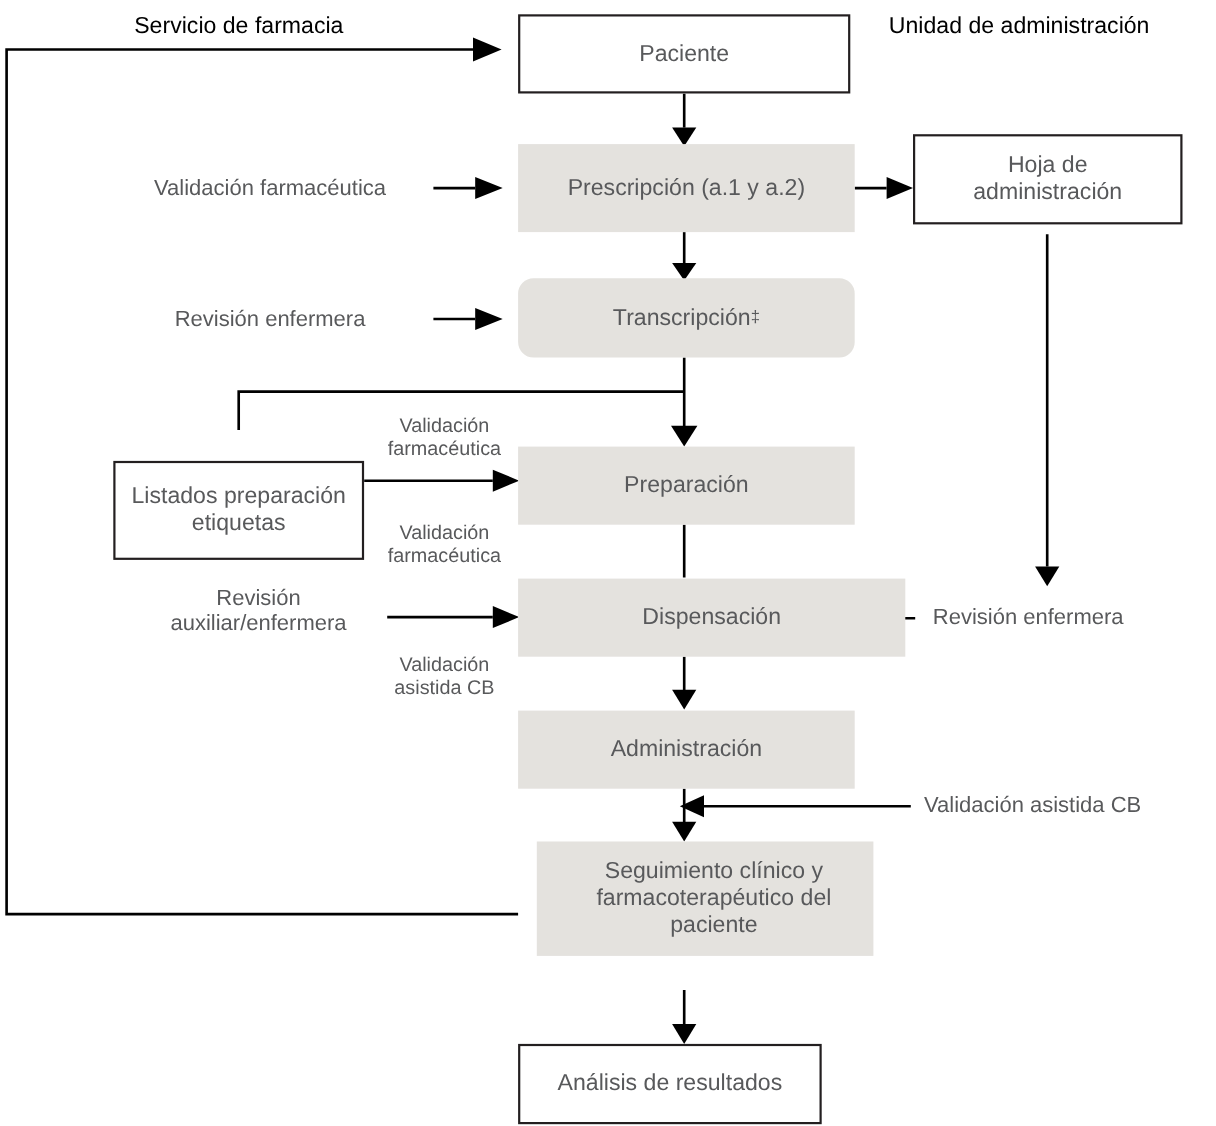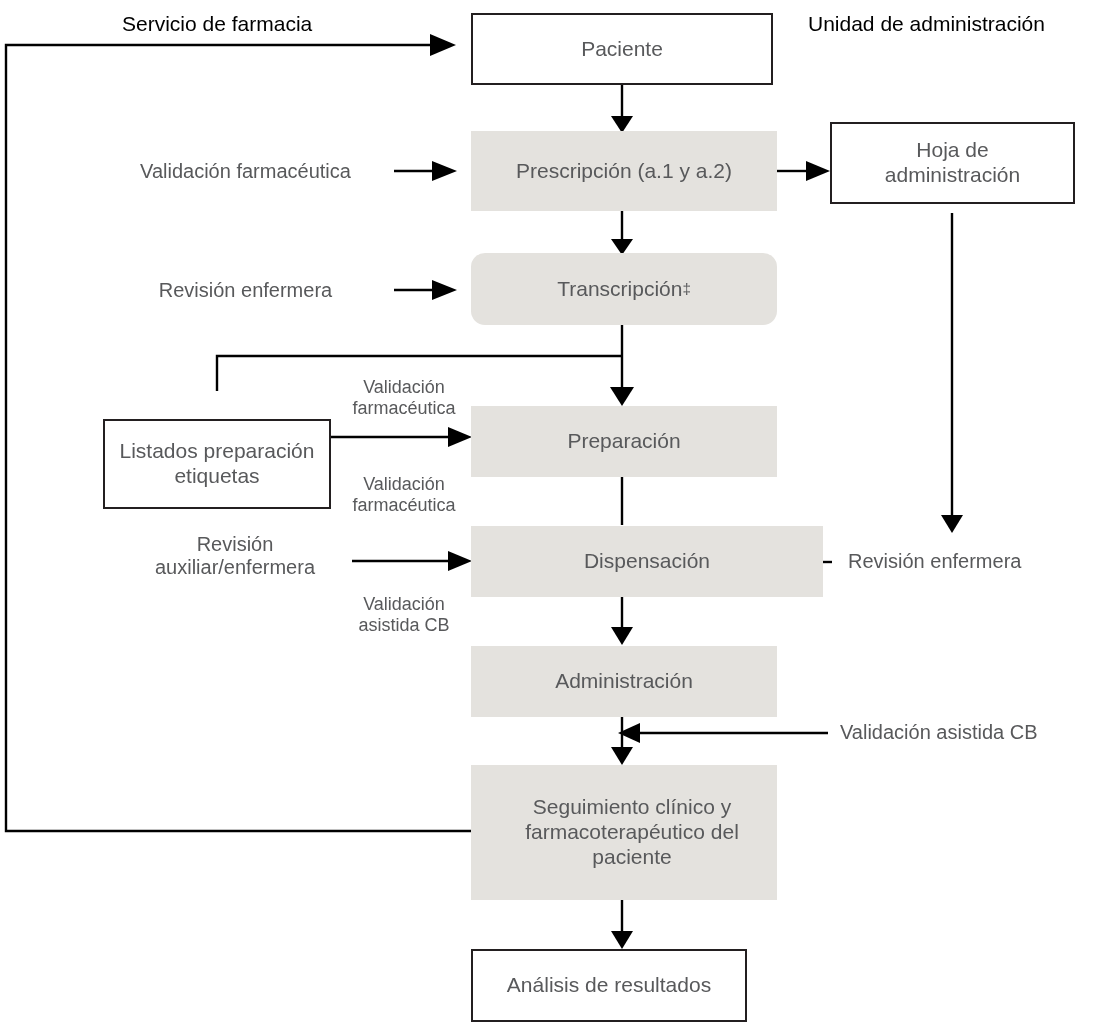--- a/index.html
+++ b/index.html
@@ -97,21 +97,21 @@
 
   <div class="node white" style="left:103px;top:391px;width:228px;height:90px;white-space:pre-line;margin-top:28px;">Listados preparación
 etiquetas</div>
 
   <div class="node gray" style="left:471px;top:406px;width:306px;height:71px;">Preparación</div>
 
   <div class="node gray" style="left:471px;top:526px;width:352px;height:71px;">Dispensación</div>
 
   <div class="node gray" style="left:471px;top:646px;width:306px;height:71px;">Administración</div>
 
-  <div class="node gray" style="left:471px;top:765px;width:306px;height:135px;white-space:pre-line;padding-left:16px;">Seguimiento clínico y
+  <div class="node gray" style="left:488px;top:765px;width:306px;height:104px;white-space:pre-line;padding-left:16px;">Seguimiento clínico y
 farmacoterapéutico del
 paciente</div>
 
   <div class="node white" style="left:471px;top:949px;width:276px;height:73px;">Análisis de resultados</div>
 
   <div class="lbl" style="left:108px;top:160px;width:275px;">Validación farmacéutica</div>
 
   <div class="lbl" style="left:108px;top:279px;width:275px;">Revisión enfermera</div>
 
   <div class="lbl sm" style="left:337px;top:377px;width:134px;">Validación

